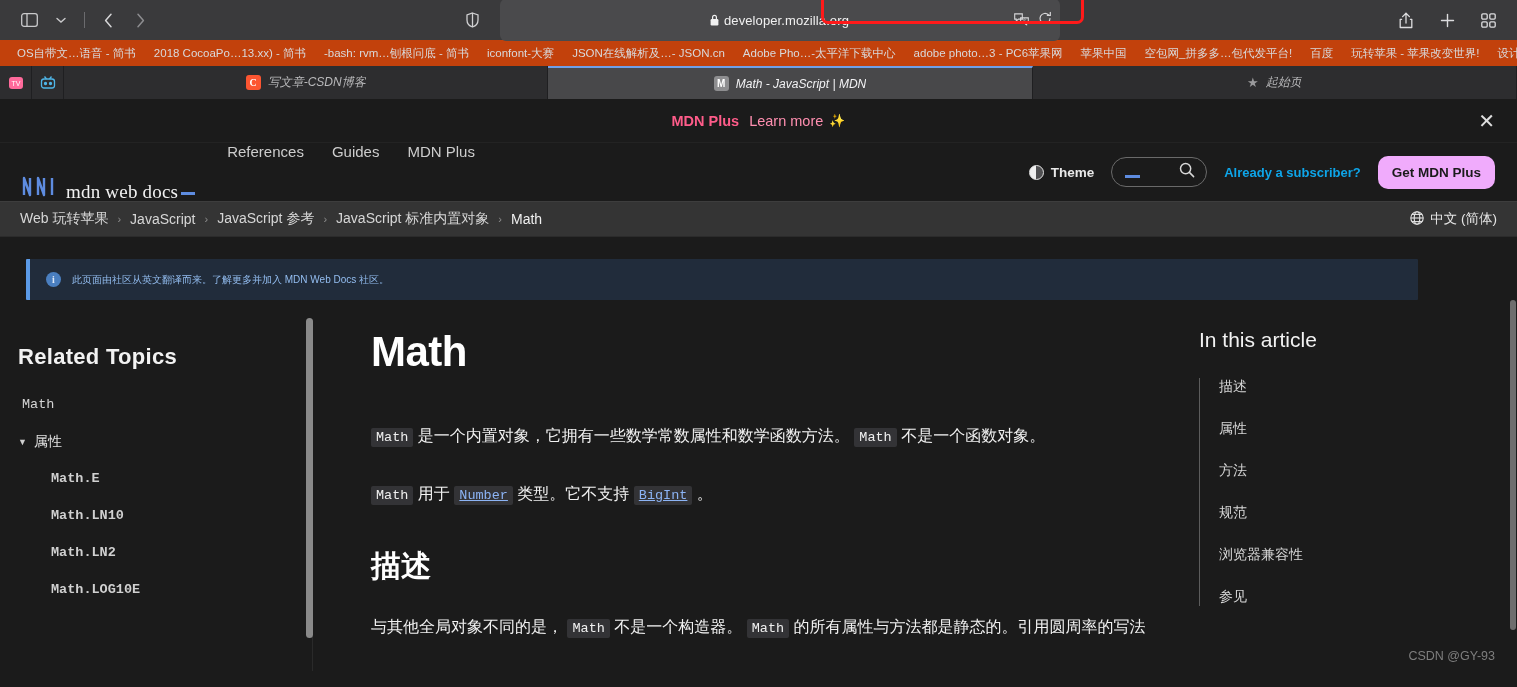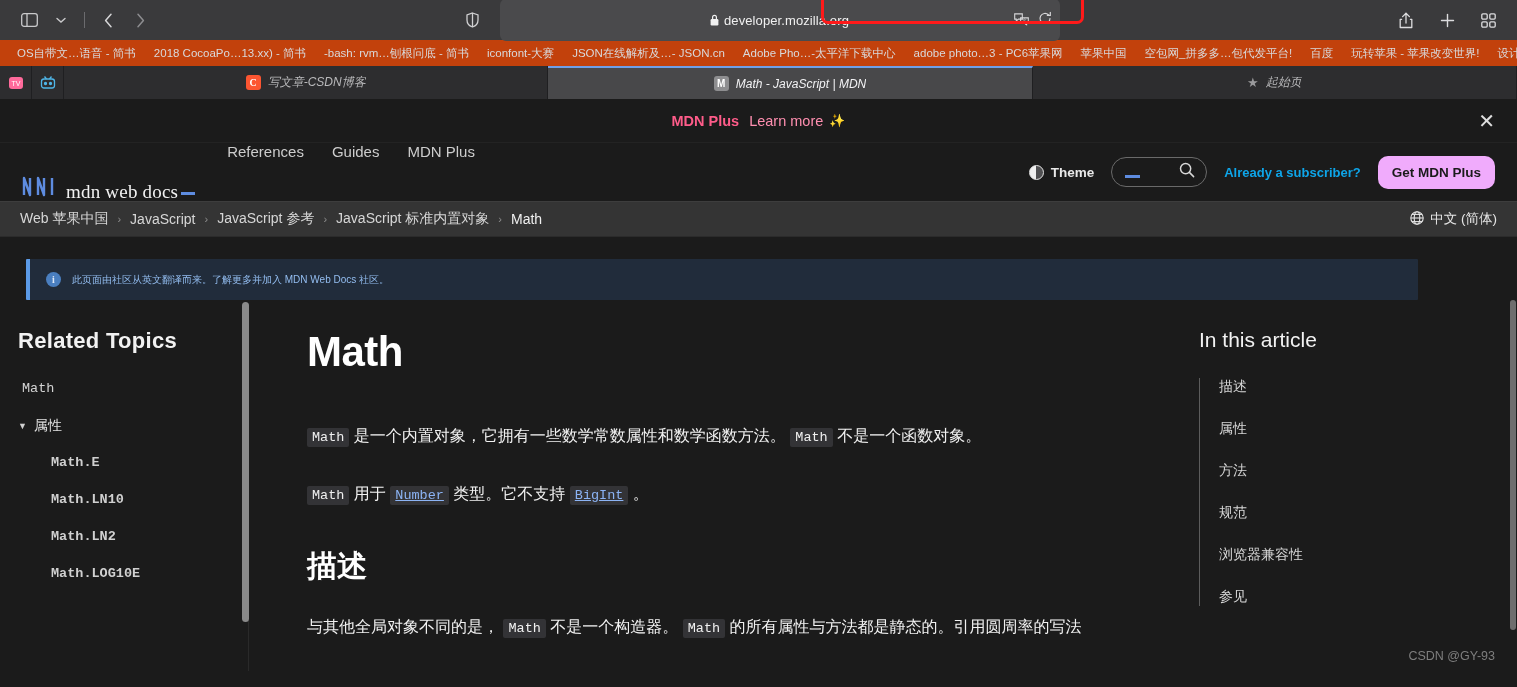--- a/index.html
+++ b/index.html
@@ -252,24 +252,25 @@
   }
   .notice-text { color: #93bdf0; font-size: 10px; }
 
   
   .content-area {
     display: flex;
     padding-top: 28px;
     position: relative;
   }
   .sidebar {
-    width: 249px; flex: none;
+    width: 313px; flex: none;
     padding: 0 0 0 18px;
     border-right: 1px solid #2a2a2a;
     position: relative;
+    margin-top: 16px;
   }
   .sidebar h2 {
     font-size: 22px;
     color: #f2f2f2;
     font-weight: bold;
     margin-bottom: 27px;
     letter-spacing: .3px;
   }
   .sidebar h3 {
     font-size: 17px; color: #ececec;
@@ -561,21 +562,21 @@
           </svg>
       </span>
     </div>
     <span class="subscriber-text">Already a subscriber?</span>
     <button class="get-plus-btn">Get MDN Plus</button>
   </div>
 </div>
 
 <div class="crumb-bar">
   <div class="crumbs">
-    <a>Web 苹果中国</a>
+    <a>Web 玩转苹果</a>
     <span class="sep">›</span>
     <a>JavaScript</a>
     <span class="sep">›</span>
     <a>JavaScript 参考</a>
     <span class="sep">›</span>
     <a>JavaScript 标准内置对象</a>
     <span class="sep">›</span>
     <span class="current">Math</span>
   </div>
   <div class="lang-btn">

